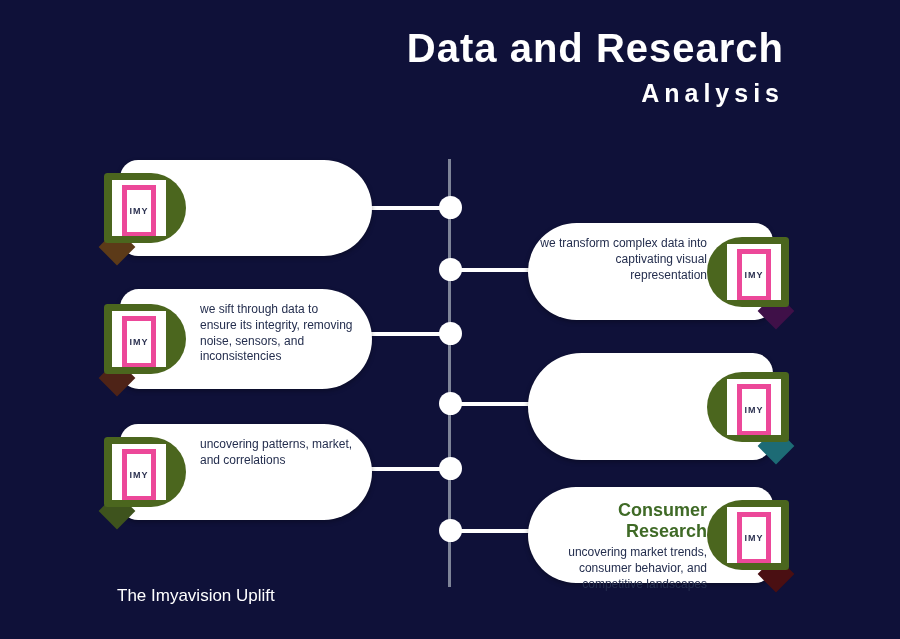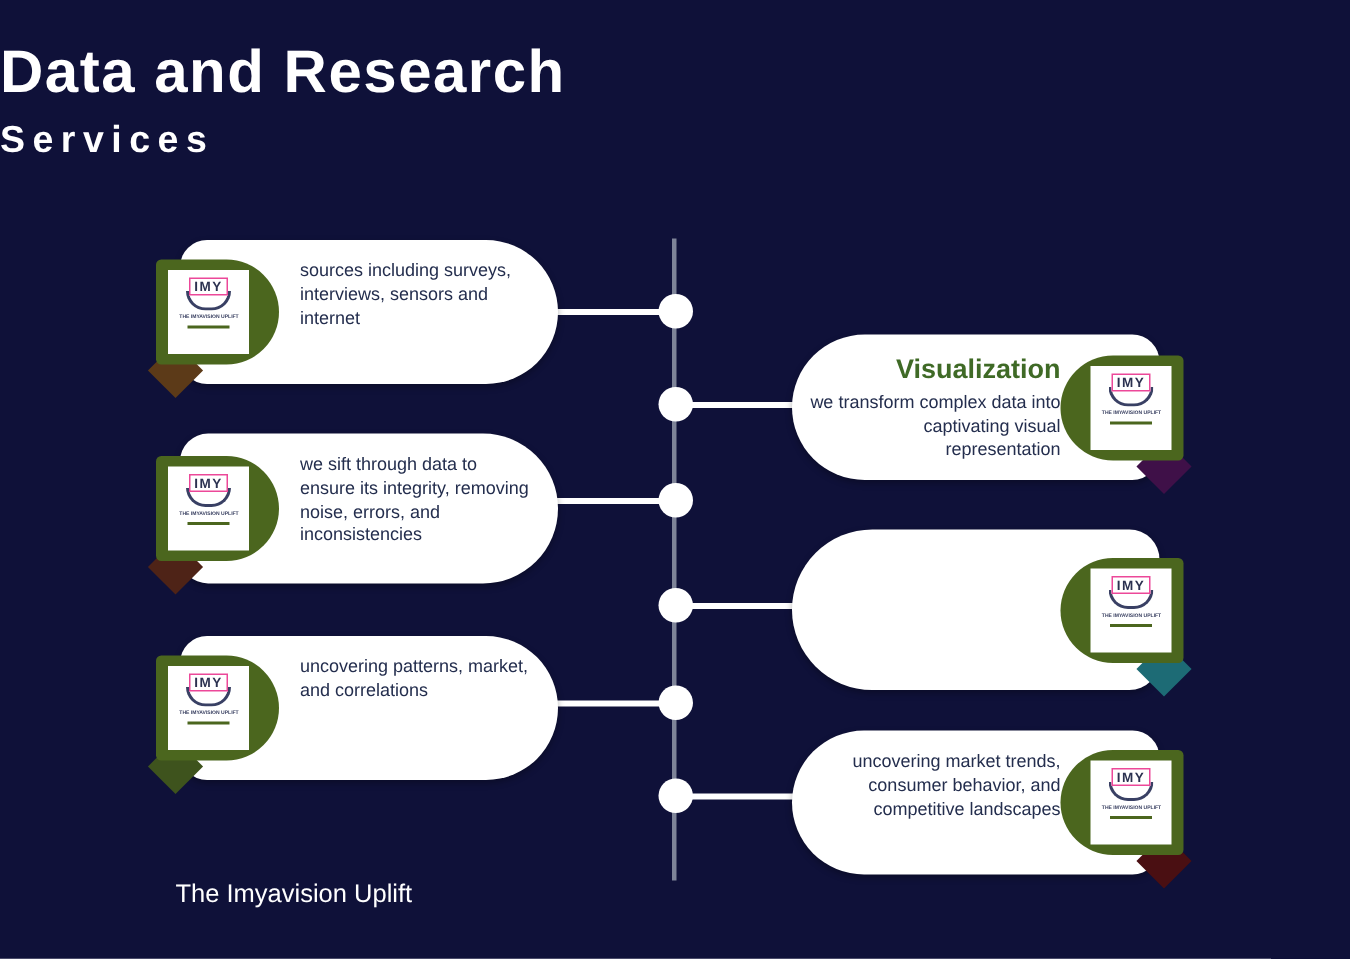--- a/index.html
+++ b/index.html
@@ -1,20 +1,20 @@
 <!DOCTYPE html>
 <html><head>
 <meta charset="utf-8">
 <style>
   html,body{margin:0;padding:0;}
   body{font-family:"Liberation Sans",sans-serif;}
   .canvas{position:relative;width:900px;height:639px;background:#0f1139;overflow:hidden;}
 
   
-  .title-block{position:absolute;top:26px;left:0;width:784px;text-align:left;color:#ffffff;}
+  .title-block{position:absolute;top:26px;left:0;width:784px;text-align:right;color:#ffffff;}
   .title-main{font-size:40px;font-weight:bold;letter-spacing:1px;margin:0;}
   .title-sub{font-size:25px;font-weight:bold;letter-spacing:5px;margin:8px 0 0 0;}
 
   
   .timeline-line{position:absolute;left:448px;top:159px;width:3px;height:428px;background:#7e8498;}
   .node{position:absolute;width:23px;height:23px;border-radius:50%;background:#ffffff;left:439px;}
   .node-1{top:196px}.node-2{top:258px}.node-3{top:322px}
   .node-4{top:392px}.node-5{top:457px}.node-6{top:519px}
   .connector{position:absolute;height:4px;background:#ffffff;}
   .conn-1{left:356px;width:94px;top:206px}
@@ -41,36 +41,36 @@
   .badge{position:absolute;width:82px;height:70px;background:#4b661e;top:50%;transform:translateY(-50%);z-index:2;}
   .badge-left{left:-16px;border-radius:4px 40px 40px 4px;}
   .badge-right{right:-16px;border-radius:40px 4px 4px 40px;}
   .wedge{position:absolute;width:26px;height:26px;transform:rotate(45deg);z-index:1;}
   .card-left .wedge{left:-16px;top:calc(50% + 26px);}
   .card-right .wedge{right:-16px;top:calc(50% + 26px);}
 
   .logo-box{position:absolute;top:7px;width:54px;height:56px;background:#ffffff;display:flex;flex-direction:column;align-items:center;padding-top:5px;box-sizing:border-box;overflow:hidden;}
   .badge-left .logo-box{left:8px;}
   .badge-right .logo-box{right:8px;}
-  .imy-mark{font-size:9px;font-weight:bold;letter-spacing:1px;color:#2b3150;border:1px solid #ec4899;line-height:1.15;padding:0 2px;background:#ffffff;position:relative;z-index:2;}
+  .imy-mark{font-size:9px;font-weight:bold;letter-spacing:1px;color:#2b3150;border:5px solid #ec4899;line-height:1.15;padding:16px 2px;background:#ffffff;position:relative;z-index:2;}
   .ucurve{width:30px;height:13px;border:2px solid #394064;border-top:none;border-bottom-left-radius:15px;border-bottom-right-radius:15px;margin-top:-3px;box-sizing:border-box;}
   .logo-name{font-size:6px;font-weight:bold;color:#333a5c;white-space:nowrap;transform:scale(0.56);transform-origin:center top;margin-top:3px;}
   .logo-tagline-bar{width:28px;height:2px;background:#4b661e;margin-top:1px;}
 
   
   .footer-brand{position:absolute;left:117px;top:586px;font-size:17px;color:#ffffff;}
 </style>
 </head>
 <body>
 
 <div class="canvas" style="background: rgb(15, 17, 57);">
 
   <div class="title-block">
     <h1 class="title-main">Data and Research</h1>
-    <h2 class="title-sub">Services</h2>
+    <h2 class="title-sub">Analysis</h2>
   </div>
 
   <div class="timeline-line" style="background: rgb(126, 132, 152);"></div>
   <div class="connector conn-1"></div>
   <div class="connector conn-2"></div>
   <div class="connector conn-3"></div>
   <div class="connector conn-4"></div>
   <div class="connector conn-5"></div>
   <div class="connector conn-6"></div>
   <div class="node node-1"></div>
@@ -83,34 +83,33 @@
   <div class="card card-left card-collection">
     <div class="wedge" style="background: rgb(92, 58, 24);"></div>
     <div class="badge badge-left" style="background: rgb(75, 102, 30);">
       <div class="logo-box">
         <div class="imy-mark">IMY</div>
         <div class="ucurve"></div>
         <div class="logo-name">THE IMYAVISION UPLIFT</div>
         <div class="logo-tagline-bar"></div>
       </div>
     </div>
-    <p class="card-body">sources including surveys, interviews, sensors and internet</p>
   </div>
 
   <div class="card card-left card-cleaning">
     <div class="wedge" style="background: rgb(78, 35, 23);"></div>
     <div class="badge badge-left" style="background: rgb(75, 102, 30);">
       <div class="logo-box">
         <div class="imy-mark">IMY</div>
         <div class="ucurve"></div>
         <div class="logo-name">THE IMYAVISION UPLIFT</div>
         <div class="logo-tagline-bar"></div>
       </div>
     </div>
-    <p class="card-body">we sift through data to ensure its integrity, removing noise, errors, and inconsistencies</p>
+    <p class="card-body">we sift through data to ensure its integrity, removing noise, sensors, and inconsistencies</p>
   </div>
 
   <div class="card card-left card-analysis">
     <div class="wedge" style="background: rgb(62, 83, 29);"></div>
     <div class="badge badge-left" style="background: rgb(75, 102, 30);">
       <div class="logo-box">
         <div class="imy-mark">IMY</div>
         <div class="ucurve"></div>
         <div class="logo-name">THE IMYAVISION UPLIFT</div>
         <div class="logo-tagline-bar"></div>
@@ -122,21 +121,20 @@
   <div class="card card-right card-visualization">
     <div class="wedge" style="background: rgb(63, 16, 72);"></div>
     <div class="badge badge-right" style="background: rgb(75, 102, 30);">
       <div class="logo-box">
         <div class="imy-mark">IMY</div>
         <div class="ucurve"></div>
         <div class="logo-name">THE IMYAVISION UPLIFT</div>
         <div class="logo-tagline-bar"></div>
       </div>
     </div>
-    <h3 class="card-title">Visualization</h3>
     <p class="card-body">we transform complex data into captivating visual representation</p>
   </div>
 
   <div class="card card-right card-interpretation">
     <div class="wedge" style="background: rgb(29, 107, 117);"></div>
     <div class="badge badge-right" style="background: rgb(75, 102, 30);">
       <div class="logo-box">
         <div class="imy-mark">IMY</div>
         <div class="ucurve"></div>
         <div class="logo-name">THE IMYAVISION UPLIFT</div>
@@ -148,17 +146,18 @@
   <div class="card card-right card-consumer">
     <div class="wedge" style="background: rgb(74, 15, 18);"></div>
     <div class="badge badge-right" style="background: rgb(75, 102, 30);">
       <div class="logo-box">
         <div class="imy-mark">IMY</div>
         <div class="ucurve"></div>
         <div class="logo-name">THE IMYAVISION UPLIFT</div>
         <div class="logo-tagline-bar"></div>
       </div>
     </div>
+    <h3 class="card-title">Consumer Research</h3>
     <p class="card-body">uncovering market trends, consumer behavior, and competitive landscapes</p>
   </div>
 
   <div class="footer-brand">The Imyavision Uplift</div>
 </div>
 
 </body></html>

